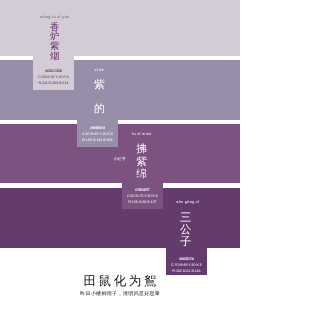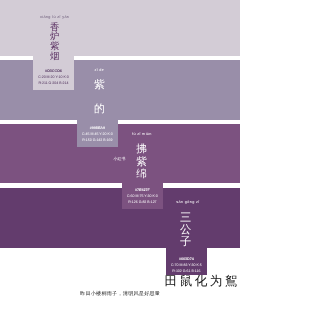--- a/index.html
+++ b/index.html
@@ -25,21 +25,21 @@
   .pinyin{position:absolute;font-size:3.8px;letter-spacing:.35px;white-space:nowrap;}
   .p1{left:40px;top:15px;color:#6b5a78;}
   .v1{left:50px;top:23.5px;font-size:9.4px;line-height:9.9px;letter-spacing:0;color:#5a2f62;}
   .p2{left:94.5px;top:68px;color:#fff;}
   .v2{left:93.9px;top:72.5px;font-size:10.8px;line-height:24.4px;letter-spacing:0;color:#fff;}
   .p3{left:132px;top:132px;color:#fff;}
   .v3{left:136.3px;top:144.3px;font-size:10.6px;line-height:12.4px;letter-spacing:0;color:#fff;}
   .p4{left:176.3px;top:200px;color:#fff;}
   .v4{left:180.1px;top:212px;font-size:11.3px;line-height:12px;letter-spacing:0;color:#fff;}
   .brand{position:absolute;left:113.6px;top:156.6px;font-size:3.9px;line-height:4.5px;color:#fff;letter-spacing:0px;}
-  .foot-title{position:absolute;left:0;right:0;top:274.8px;text-align:right;
+  .foot-title{position:absolute;left:0;right:0;top:274.8px;text-align:center;
               font-family:"Liberation Serif",serif;font-size:12.6px;line-height:13px;
               letter-spacing:2.5px;text-indent:2.5px;color:#151515;}
   .foot-sub{position:absolute;left:0;right:0;top:290.5px;text-align:center;
             font-size:5.1px;line-height:6px;letter-spacing:.25px;text-indent:.25px;color:#232323;}
 </style>
 </head>
 <body>
 
 <div class="stage">
   <div class="band b1" style="background: rgb(211, 204, 214);"></div>

